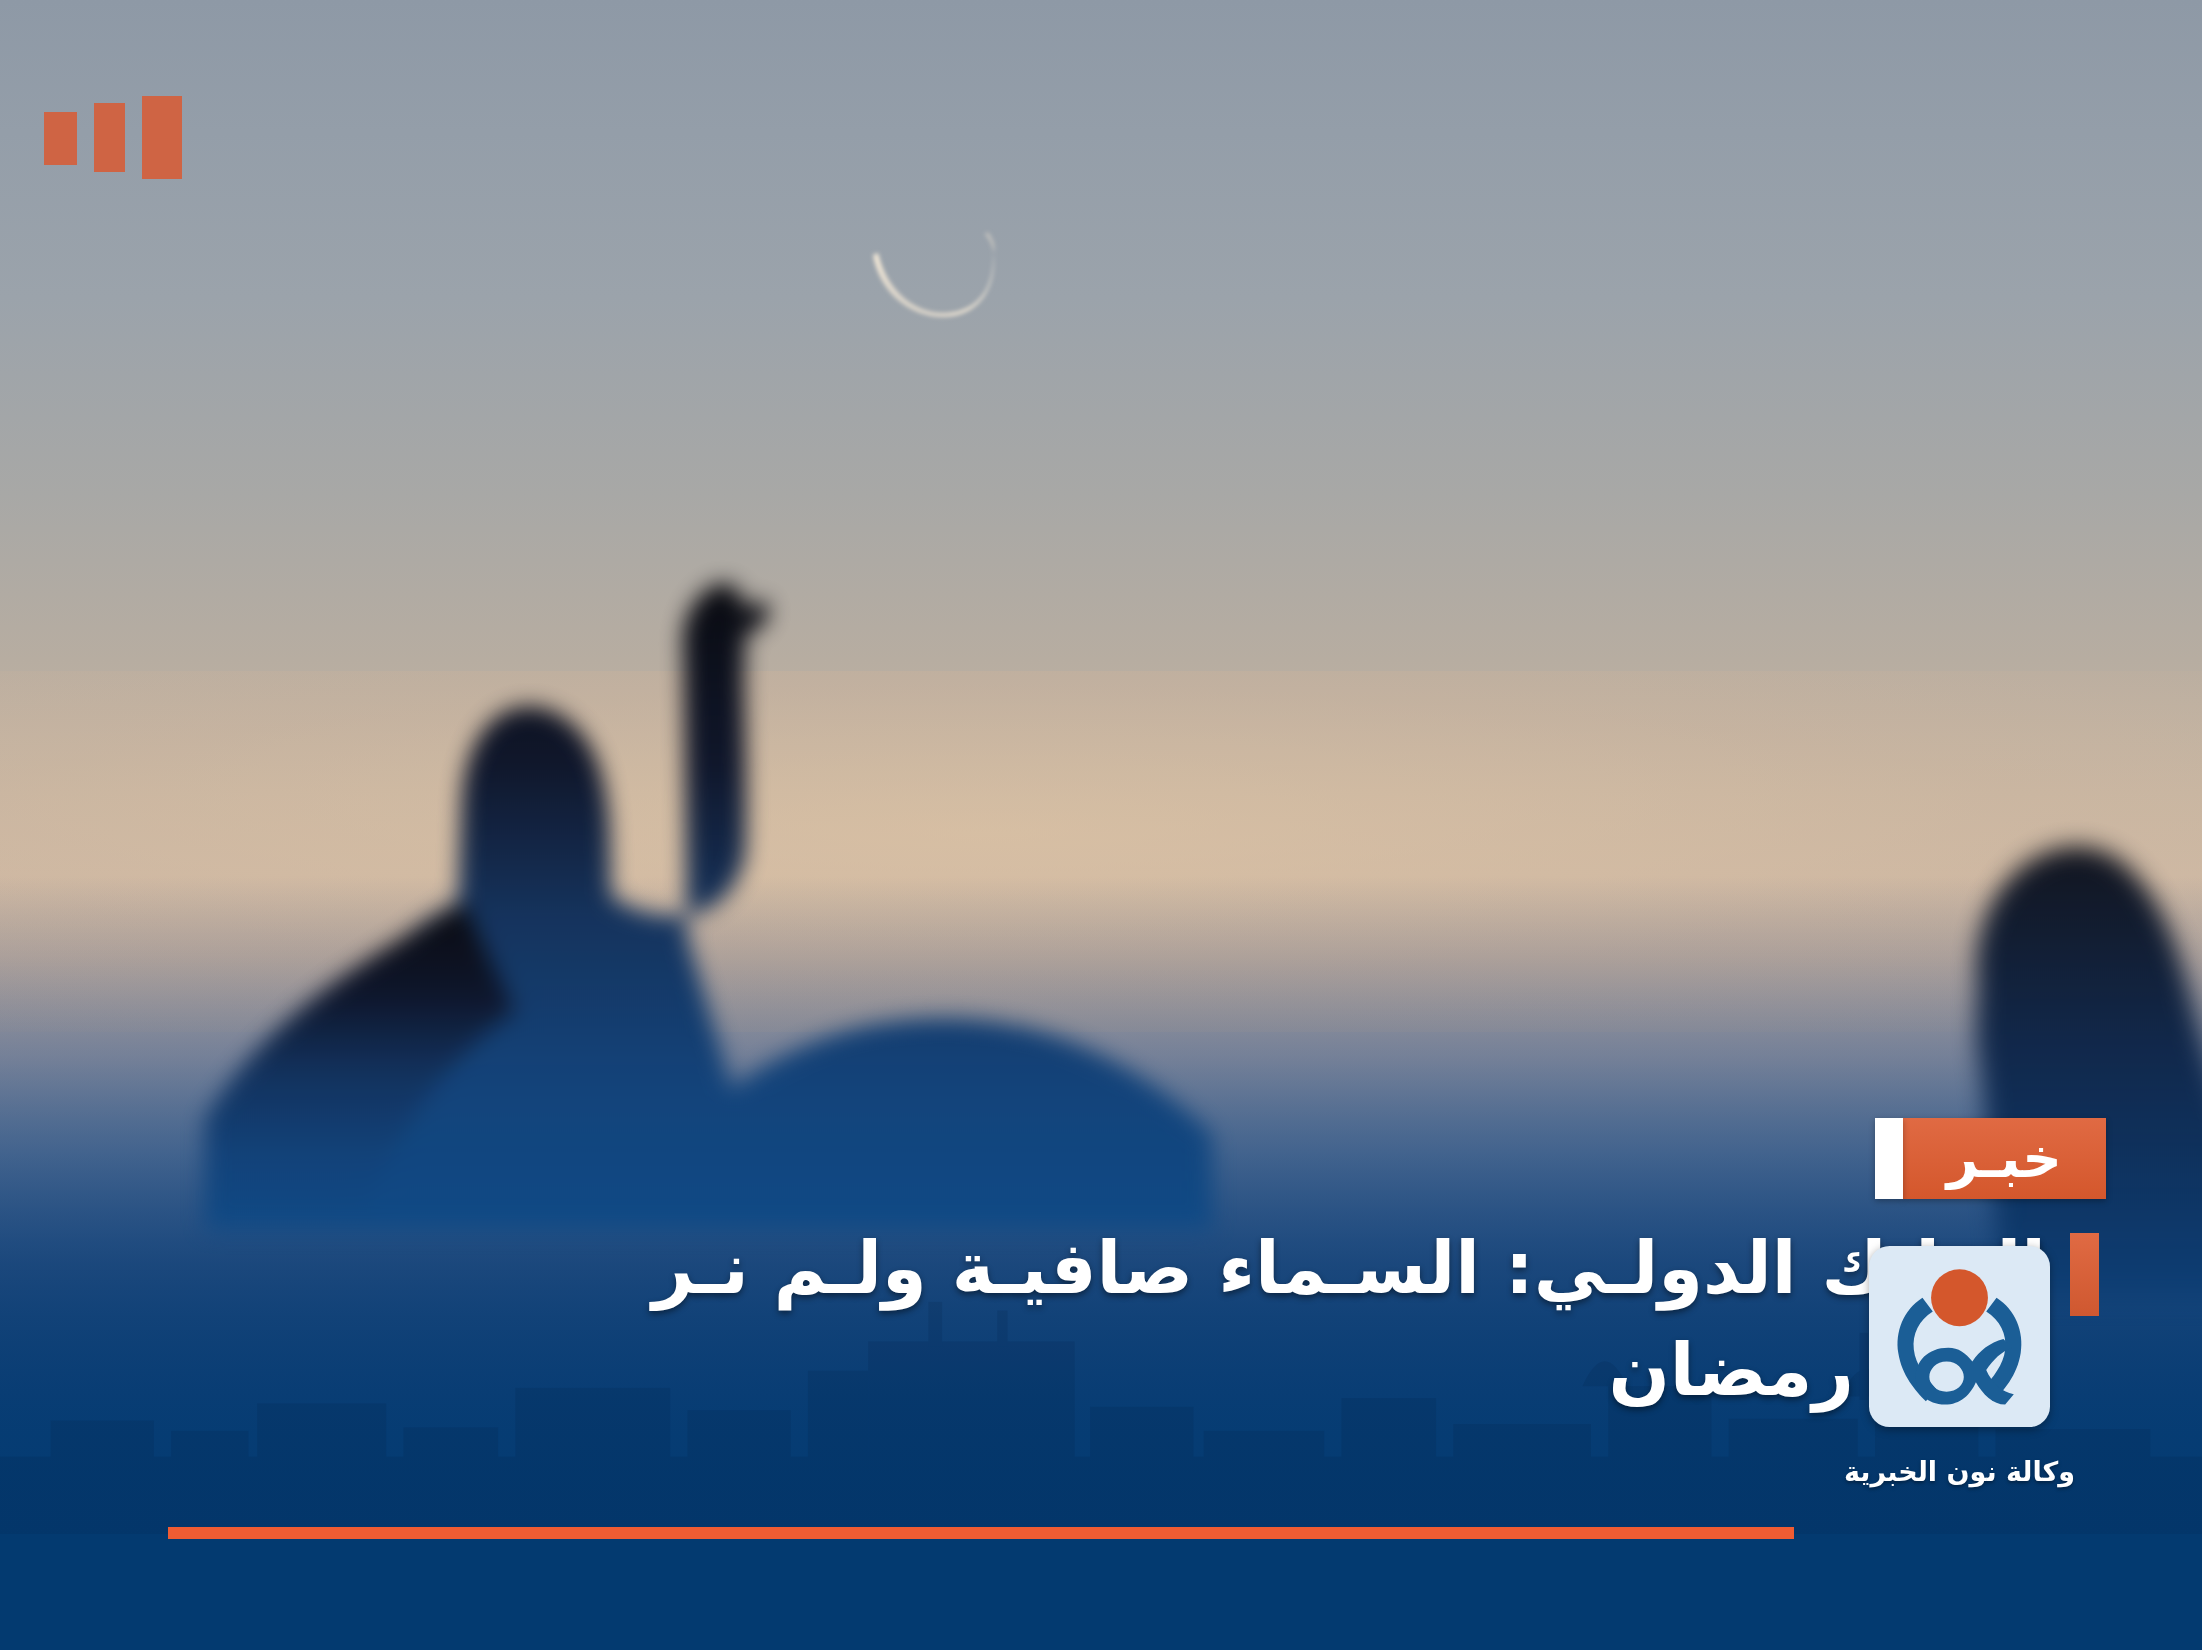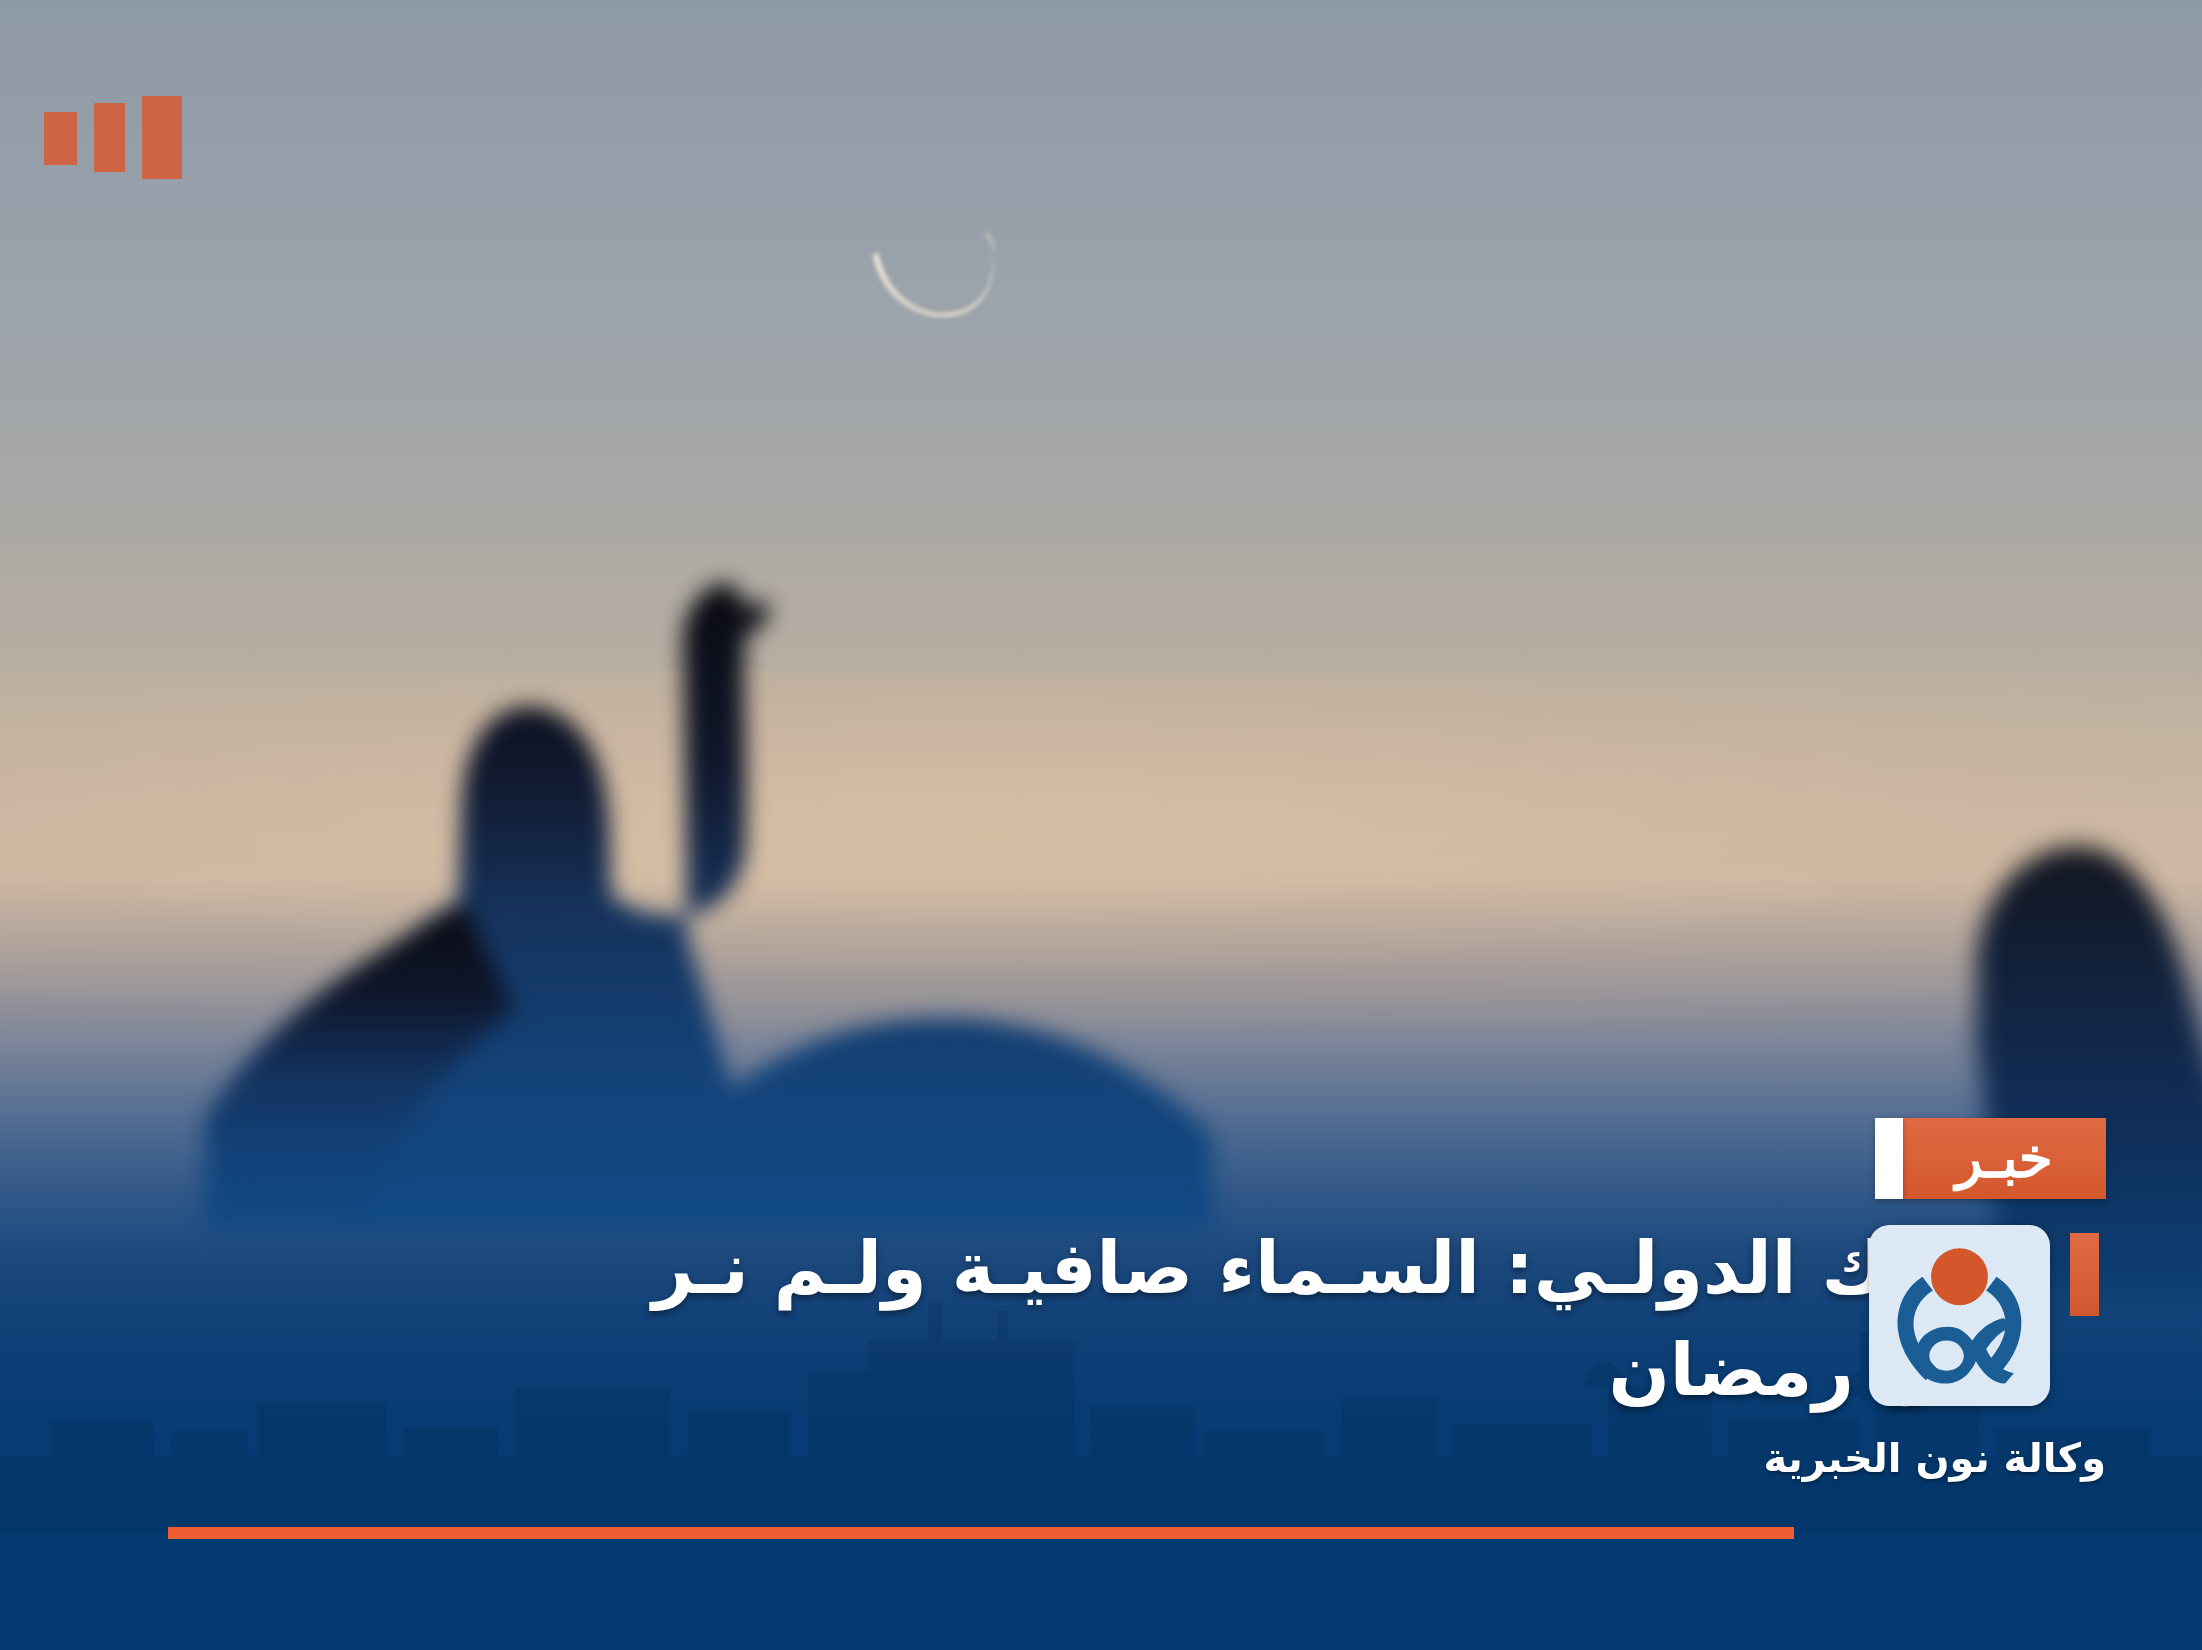--- a/index.html
+++ b/index.html
@@ -107,22 +107,21 @@
   .brand{
     position:absolute;
     right:96px; top:1118px;
     width:293px;
     text-align:center;
     direction:rtl;
   }
   .newsbadge{
     display:flex; align-items:stretch; justify-content:flex-start;
     height:81px; width:231px;
-    margin:0 0 26px auto;
-    font-family:Liberation Serif, serif;
+    margin:0 0 47px auto;
   }
   .newsbadge .tag{
     flex:1 1 auto;
     background:linear-gradient(180deg,#e06a43 0%,#d4572c 100%);
     color:#ffffff;
     font-size:55px; font-weight:bold;
     line-height:81px;
     text-align:center;
     letter-spacing:0;
     box-shadow:0 1.7px 6px rgba(0,0,0,.30);
@@ -136,21 +135,21 @@
     width:181px; height:181px;
     margin:0 auto;
     background:#dce9f5;
     border-radius:20.6px;
     box-shadow:0 2.6px 8.6px rgba(0,0,0,.35);
     display:flex; align-items:center; justify-content:center;
   }
   .agency{
     margin-top:29px;
     color:#ffffff;
-    font-size:40px;
+    font-size:27px;
     font-weight:bold;
     white-space:nowrap;
     text-shadow:0 1.7px 3.4px rgba(0,0,0,.35);
   }
 
   
   .headline{
     position:absolute;
     right:103px;
     top:1217px;

